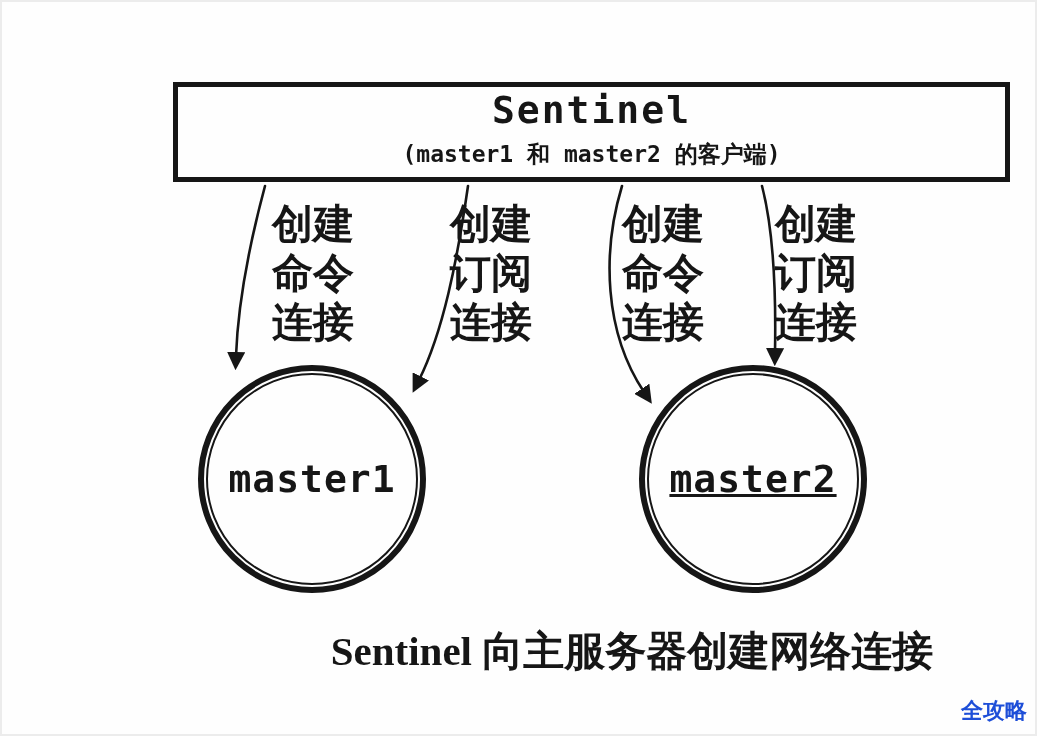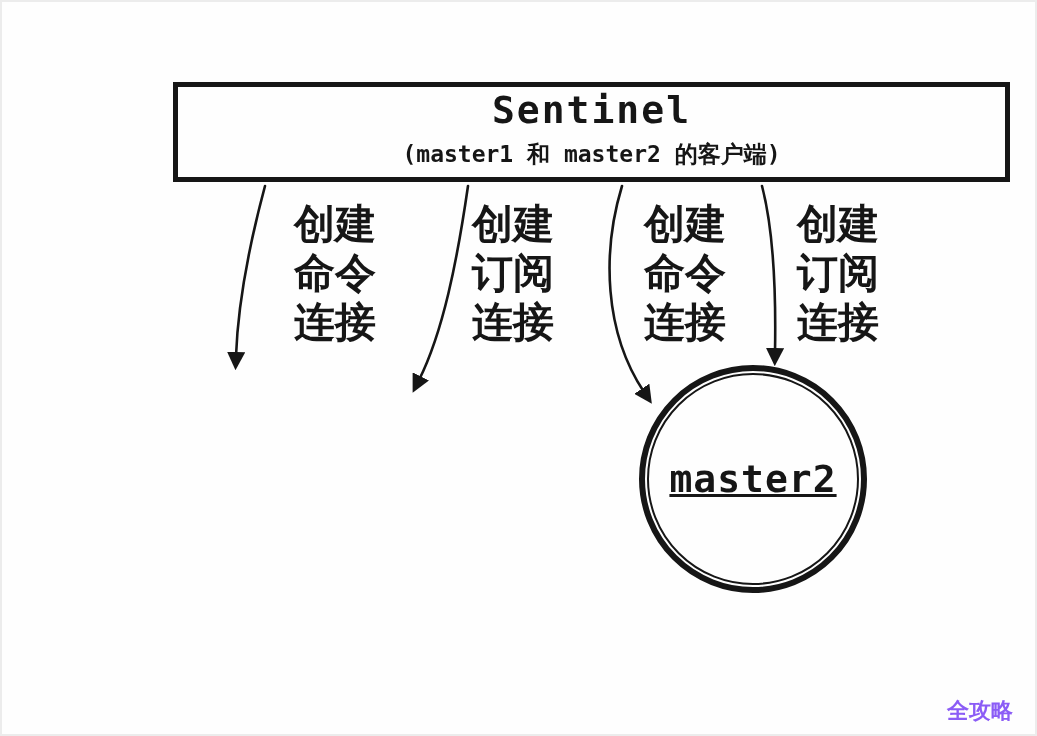--- a/index.html
+++ b/index.html
@@ -53,21 +53,21 @@
     left: 0; top: 0;
     width: 1037px;
     height: 736px;
     pointer-events: none;
   }
   
   .conn-label {
     position: absolute;
     top: 198px;
     width: 104px;
-    text-align: right;
+    text-align: left;
     font-weight: bold;
     font-size: 41px;
     line-height: 49px;
     font-family: "DejaVu Sans", sans-serif;
   }
   .conn-label span { display: block; }
   .conn-label-1 { left: 270px; }
   .conn-label-2 { left: 448px; }
   .conn-label-3 { left: 620px; }
   .conn-label-4 { left: 773px; }
@@ -107,25 +107,25 @@
     width: 690px;
     text-align: center;
     font-family: "Liberation Serif", "DejaVu Serif", serif;
     font-weight: bold;
     font-size: 41px;
     line-height: 48px;
   }
   
   .watermark {
     position: absolute;
-    right: 22px;
+    right: 8px;
     bottom: 8px;
     font-weight: bold;
     font-size: 22px;
-    color: #8b5cf6;
+    color: #1d4ed8;
     font-family: "DejaVu Sans", sans-serif;
   }
 </style>
 </head>
 <body>
 
 <div class="canvas">
 
   <div class="sentinel-box">
     <div class="box-title">Sentinel</div>
@@ -158,21 +158,26 @@
     <span>创建</span>
     <span>命令</span>
     <span>连接</span>
   </div>
   <div class="conn-label conn-label-4">
     <span>创建</span>
     <span>订阅</span>
     <span>连接</span>
   </div>
 
+  <div class="node node-1">
+    <div class="node-ring"></div>
+    <span class="node-label">master1</span>
+  </div>
   <div class="node node-2">
     <div class="node-ring"></div>
     <span class="node-label">master2</span>
   </div>
 
+  <div class="caption">Sentinel 向主服务器创建网络连接</div>
 
   <div class="watermark">全攻略</div>
 
 </div>
 
 </body></html>

